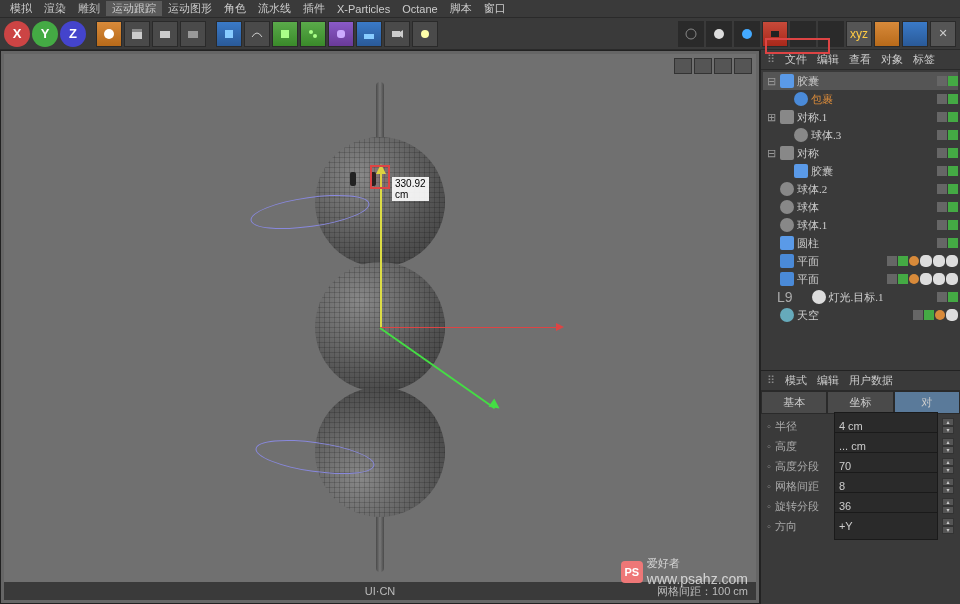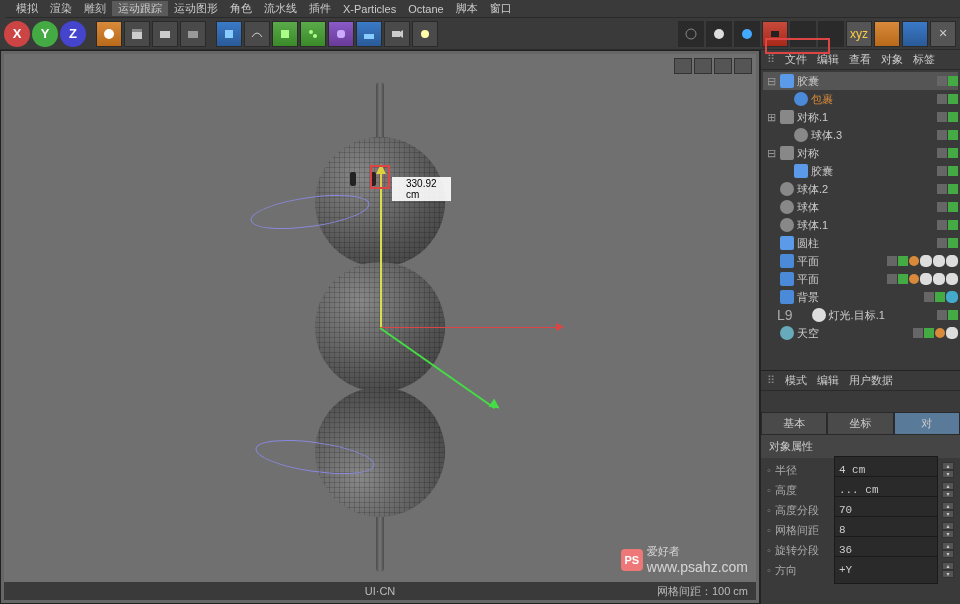--- a/index.html
+++ b/index.html
@@ -1,18 +1,18 @@
 <!DOCTYPE html>
 <html><head>
   <meta charset="utf-8">
   <style>
     * { margin: 0; padding: 0; box-sizing: border-box; font-family: "Microsoft YaHei", Arial, sans-serif; font-size: 11px; }
     body { background: #3a3a3a; color: #ccc; overflow: hidden; width: 960px; height: 604px; }
     
-    .menubar { height: 18px; background: #3a3a3a; display: flex; align-items: center; padding: 0 4px; border-bottom: 1px solid #2a2a2a; margin-left: 6px; }
+    .menubar { height: 18px; background: #3a3a3a; display: flex; align-items: center; padding: 0 4px; border-bottom: 1px solid #2a2a2a; }
     .menubar span { padding: 0 6px; cursor: pointer; }
     .menubar span.active { background: #5a5a5a; }
     
     .toolbar { height: 32px; background: #3a3a3a; display: flex; align-items: center; padding: 0 4px; gap: 2px; border-bottom: 1px solid #2a2a2a; }
     .axis-btn { width: 26px; height: 26px; border-radius: 13px; display: flex; align-items: center; justify-content: center; font-weight: bold; font-size: 13px; cursor: pointer; }
     .axis-x { background: #c44; color: #fff; }
     .axis-y { background: #4a4; color: #fff; }
     .axis-z { background: #44c; color: #fff; }
     .tool-btn { width: 26px; height: 26px; background: #4a4a4a; border: 1px solid #2a2a2a; display: flex; align-items: center; justify-content: center; cursor: pointer; }
     .tool-btn.orange { background: linear-gradient(#d88a3a, #b86a1a); }
@@ -36,48 +36,48 @@
     .tree-indent { display: inline-block; }
     .tree-toggle { width: 10px; color: #999; }
     .tree-icon { width: 14px; height: 14px; border-radius: 2px; margin: 0 3px; }
     .tree-icon.capsule { background: #5a9ae8; }
     .tree-icon.null { background: #4a8ad8; border-radius: 7px; }
     .tree-icon.sym { background: #888; }
     .tree-icon.sphere { background: #888; border-radius: 7px; }
     .tree-icon.plane { background: #4a8ad8; }
     .tree-icon.light { background: #ddd; border-radius: 7px; }
     .tree-icon.sky { background: #6ab; border-radius: 7px; }
-    .tree-label { flex: 1; color: #ccc; }
+    .tree-label { flex: 1; color: #ccc; font-family: Liberation Serif, serif; }
     .tree-label.orange { color: #d88a3a; }
     .tree-tags { display: flex; gap: 1px; align-items: center; }
     .tag { width: 10px; height: 10px; }
     .tag.green { background: #4a4; }
     .tag.gray { background: #666; }
     .tag.orange { background: #d88a3a; border-radius: 5px; }
     .tag.ball { background: #ddd; border-radius: 5px; width: 12px; height: 12px; }
     .tag.blueball { background: #4ac; border-radius: 5px; width: 12px; height: 12px; }
     
     .attr-panel { flex: 1; background: #3a3a3a; border-top: 1px solid #222; }
     .attr-title { padding: 4px 8px; background: #3a3a3a; border-bottom: 1px solid #2a2a2a; display: flex; align-items: center; gap: 6px; }
-    .attr-tabs { display: flex; margin-top: 21px; }
+    .attr-tabs { display: flex; }
     .attr-tab { flex: 1; text-align: center; padding: 3px; background: #4a4a4a; border: 1px solid #2a2a2a; }
     .attr-tab.active { background: #5a7a9a; }
     .attr-section { padding: 4px 8px; background: #454545; }
     .attr-row { display: flex; align-items: center; height: 20px; gap: 4px; }
     .attr-label { width: 55px; color: #aaa; }
-    .attr-val { flex: 1; background: #2a2a2a; padding: 7px 4px; border: 1px solid #1a1a1a; font-family: Liberation Mono, monospace; }
+    .attr-val { flex: 1; background: #2a2a2a; padding: 7px 4px; border: 1px solid #1a1a1a; }
     .attr-spin { width: 12px; display: flex; flex-direction: column; }
     .spin-btn { height: 8px; background: #555; border: 1px solid #333; font-size: 6px; text-align: center; line-height: 6px; }
     
     .viewport-nav { position: absolute; top: 4px; right: 4px; display: flex; gap: 2px; }
     .nav-btn { width: 18px; height: 16px; background: #555; border: 1px solid #333; }
     
     .statusbar { position: absolute; bottom: 0; left: 0; right: 0; height: 18px; background: #3a3a3a; display: flex; align-items: center; justify-content: center; color: #bbb; }
     .statusbar .sb-right { position: absolute; right: 8px; }
-    .watermark { position: absolute; bottom: 25px; right: 8px; display: flex; align-items: center; gap: 4px; color: rgba(255,255,255,0.7); font-size: 14px; }
+    .watermark { position: absolute; bottom: 13px; right: 8px; display: flex; align-items: center; gap: 4px; color: rgba(255,255,255,0.7); font-size: 14px; }
     .wm-icon { width: 22px; height: 22px; background: #e77; border-radius: 4px; display: flex; align-items: center; justify-content: center; font-weight: bold; color: #fff; }
     
     .scene { position: absolute; left: 50%; top: 50%; transform: translate(-40%, -50%); }
     .rod { position: absolute; width: 8px; height: 490px; background: linear-gradient(90deg, #4a4a4a, #777, #4a4a4a); left: -4px; top: -245px; border-radius: 4px; }
     .sphere-obj { position: absolute; width: 130px; height: 130px; border-radius: 65px; background: radial-gradient(circle at 35% 30%, #888, #555 60%, #3a3a3a); left: -65px; }
     .sphere-obj::before { content: ''; position: absolute; inset: 0; border-radius: 65px; background: repeating-linear-gradient(0deg, transparent, transparent 4px, rgba(0,0,0,0.15) 4px, rgba(0,0,0,0.15) 5px), repeating-linear-gradient(90deg, transparent, transparent 4px, rgba(0,0,0,0.15) 4px, rgba(0,0,0,0.15) 5px); }
     .s1 { top: -190px; }
     .s2 { top: -65px; }
     .s3 { top: 60px; background: radial-gradient(circle at 35% 70%, #888, #555 60%, #3a3a3a); }
     .eye { position: absolute; width: 6px; height: 14px; background: #222; border-radius: 2px; top: 35px; }
@@ -87,21 +87,21 @@
     .arrow-red { width: 180px; height: 1px; background: #d44; top: 0; left: 0; }
     .arrow-red::after { content: ''; position: absolute; right: -8px; top: -4px; border: 4px solid transparent; border-left: 8px solid #d44; }
     .arrow-green { width: 1px; height: 1px; top: 0; left: 0; transform-origin: left; }
     .arrow-green::before { content: ''; position: absolute; width: 140px; height: 2px; background: #4d4; transform: rotate(35deg); transform-origin: left; }
     .arrow-green::after { content: ''; position: absolute; left: 110px; top: 75px; border: 5px solid transparent; border-left: 10px solid #4d4; transform: rotate(35deg); }
     .arrow-yellow { width: 2px; height: 160px; background: #dd4; top: -160px; left: 0; }
     .arrow-yellow::after { content: ''; position: absolute; top: -8px; left: -4px; border: 5px solid transparent; border-bottom: 10px solid #dd4; }
     
     .highlight-box { position: absolute; border: 2px solid #d44; background: rgba(255,0,0,0.05); }
     .hb1 { top: -162px; left: -10px; width: 20px; height: 24px; }
-    .dim-label { position: absolute; background: rgba(255,255,255,0.9); color: #000; padding: 1px 14px; font-size: 10px; top: -150px; left: 12px; }
+    .dim-label { position: absolute; background: rgba(255,255,255,0.9); color: #000; padding: 1px 3px; font-size: 10px; top: -150px; left: 12px; }
     
     .wire-arc { position: absolute; border: 1px solid #88d; width: 120px; height: 30px; border-radius: 60px / 15px; transform: rotate(-8deg); }
     .wa1 { top: -130px; left: -130px; }
     .wa2 { top: 115px; left: -125px; transform: rotate(8deg); }
     
     .red-highlight-tree { position: absolute; border: 2px solid #d44; top: 38px; right: 130px; width: 65px; height: 16px; pointer-events: none; z-index: 10; }
   </style>
 </head>
 <body>
 
@@ -402,31 +402,20 @@
             <span class="tag green"></span>
             <span class="tag orange"></span>
             <span class="tag ball"></span>
             <span class="tag ball"></span>
             <span class="tag ball"></span>
           </span>
         </div>
         <div class="tree-row">
           <span class="tree-indent" style="width:0px"></span>
           <span class="tree-toggle"></span>
-          <span class="tree-icon plane"></span>
-          <span class="tree-label">背景</span>
-          <span class="tree-tags">
-            <span class="tag gray"></span>
-            <span class="tag green"></span>
-            <span class="tag blueball"></span>
-          </span>
-        </div>
-        <div class="tree-row">
-          <span class="tree-indent" style="width:0px"></span>
-          <span class="tree-toggle"></span>
           <span style="font-size:14px;color:#aaa;margin-right:16px">L9</span>
           <span class="tree-icon light"></span>
           <span class="tree-label">灯光.目标.1</span>
           <span class="tree-tags">
             <span class="tag gray"></span>
             <span class="tag green"></span>
           </span>
         </div>
         <div class="tree-row">
           <span class="tree-indent" style="width:0px"></span>
@@ -447,21 +436,20 @@
         <span style="color:#888">⠿</span>
         <span>模式</span>
         <span>编辑</span>
         <span>用户数据</span>
       </div>
       <div class="attr-tabs">
         <div class="attr-tab">基本</div>
         <div class="attr-tab">坐标</div>
         <div class="attr-tab active">对</div>
       </div>
-      <div class="attr-section">对象属性</div>
       <div id="attr-rows" style="padding:2px 6px">
           <div class="attr-row">
             <span style="color:#888">◦</span>
             <span class="attr-label">半径</span>
             <span class="attr-val">4 cm</span>
             <span class="attr-spin">
               <span class="spin-btn">▴</span>
               <span class="spin-btn">▾</span>
             </span>
           </div>

